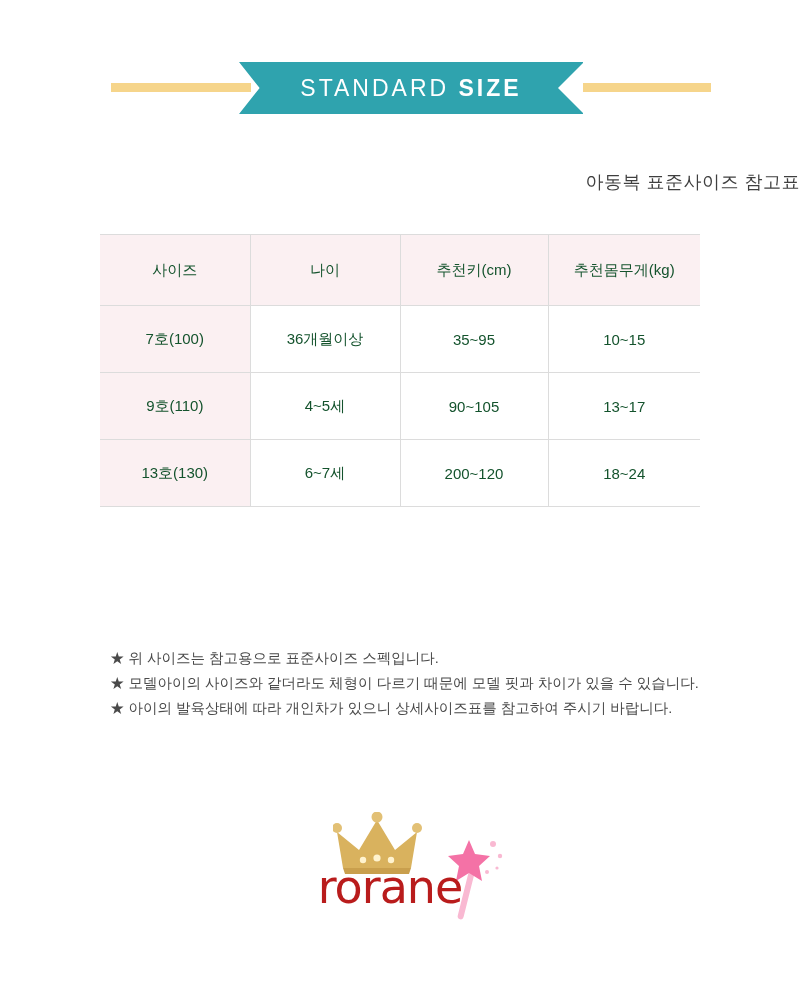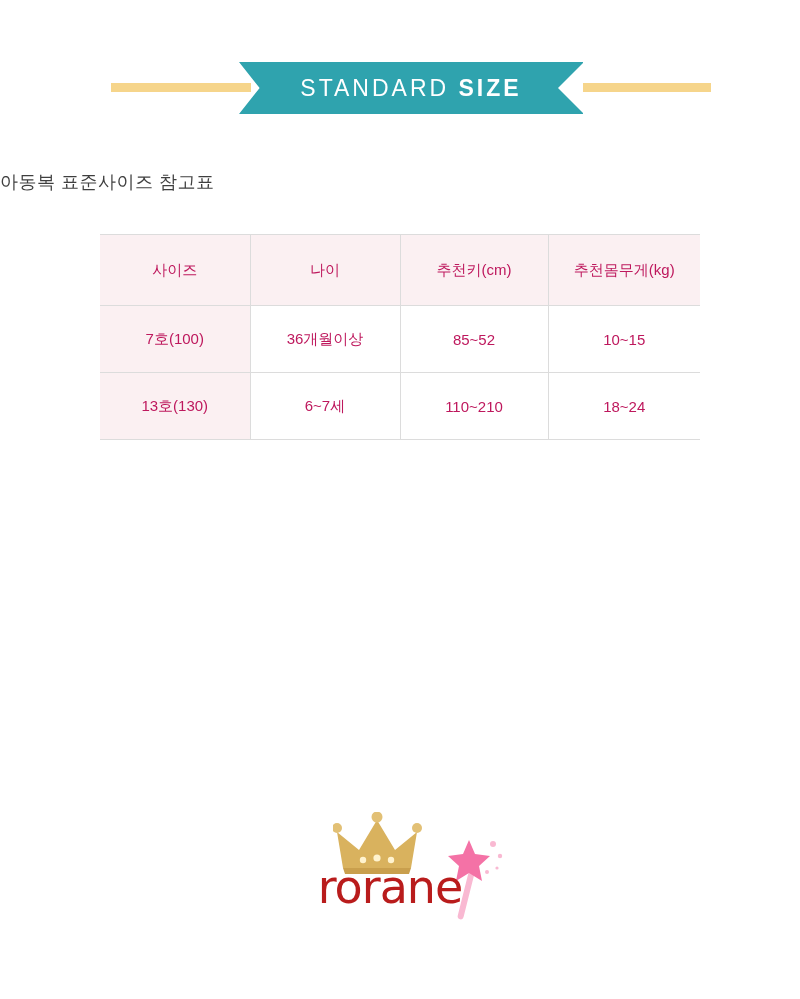--- a/index.html
+++ b/index.html
@@ -72,21 +72,21 @@
   .ribbon-text b {
     font-weight: 700;
   }
 
   
   .doc-title {
     position: absolute;
     top: 170px;
     left: 0;
     width: 800px;
-    text-align: left;
+    text-align: right;
     font-size: 18px;
     color: #3f3f3f;
     letter-spacing: 0.5px;
   }
 
   
   .size-table {
     position: absolute;
     top: 234px;
     left: 100px;
@@ -99,21 +99,21 @@
   .size-table col.c2 { width: 148px; }
   .size-table col.c3 { width: 152px; }
 
   .size-table th,
   .size-table td {
     height: 64px;
     font-size: 15px;
     font-weight: 400;
     text-align: center;
     vertical-align: middle;
-    color: #be185d;
+    color: #14532d;
     border-bottom: 1px solid #dcdcdc;
     border-right: 1px solid #dcdcdc;
   }
   .size-table th:last-child,
   .size-table td:last-child {
     border-right: none;
   }
   .size-table thead th {
     background: #fbf0f2;
     border-top: 1px solid #dcdcdc;
@@ -206,32 +206,43 @@
         <th>사이즈</th>
         <th>나이</th>
         <th>추천키(cm)</th>
         <th>추천몸무게(kg)</th>
       </tr>
     </thead>
     <tbody>
       <tr>
         <td>7호(100)</td>
         <td>36개월이상</td>
-        <td>85~52</td>
+        <td>35~95</td>
         <td>10~15</td>
+      </tr>
+      <tr>
+        <td>9호(110)</td>
+        <td>4~5세</td>
+        <td>90~105</td>
+        <td>13~17</td>
       </tr>
       <tr>
         <td>13호(130)</td>
         <td>6~7세</td>
-        <td>110~210</td>
+        <td>200~120</td>
         <td>18~24</td>
       </tr>
     </tbody>
   </table>
 
+  <div class="notes">
+    <div class="note-line">★ 위 사이즈는 참고용으로 표준사이즈 스펙입니다.</div>
+    <div class="note-line">★ 모델아이의 사이즈와 같더라도 체형이 다르기 때문에 모델 핏과 차이가 있을 수 있습니다.</div>
+    <div class="note-line">★ 아이의 발육상태에 따라 개인차가 있으니 상세사이즈표를 참고하여 주시기 바랍니다.</div>
+  </div>
 
   <div class="logo-wrap">
     <div class="logo-inner">
       <svg class="crown-svg" width="118" height="64" viewBox="0 0 118 64">
         <path d="M10 56 L4 20 L26 38 L44 8 L62 38 L84 20 L78 56 Z" fill="#d9b25e"></path>
         <path d="M10 56 L78 56 L76 62 L12 62 Z" fill="#c99f4d"></path>
         <circle cx="4" cy="16" r="5" fill="#e2c075"></circle>
         <circle cx="44" cy="5" r="5.5" fill="#e2c075"></circle>
         <circle cx="84" cy="16" r="5" fill="#e2c075"></circle>
         <circle cx="30" cy="48" r="3.2" fill="#fff3cf"></circle>

